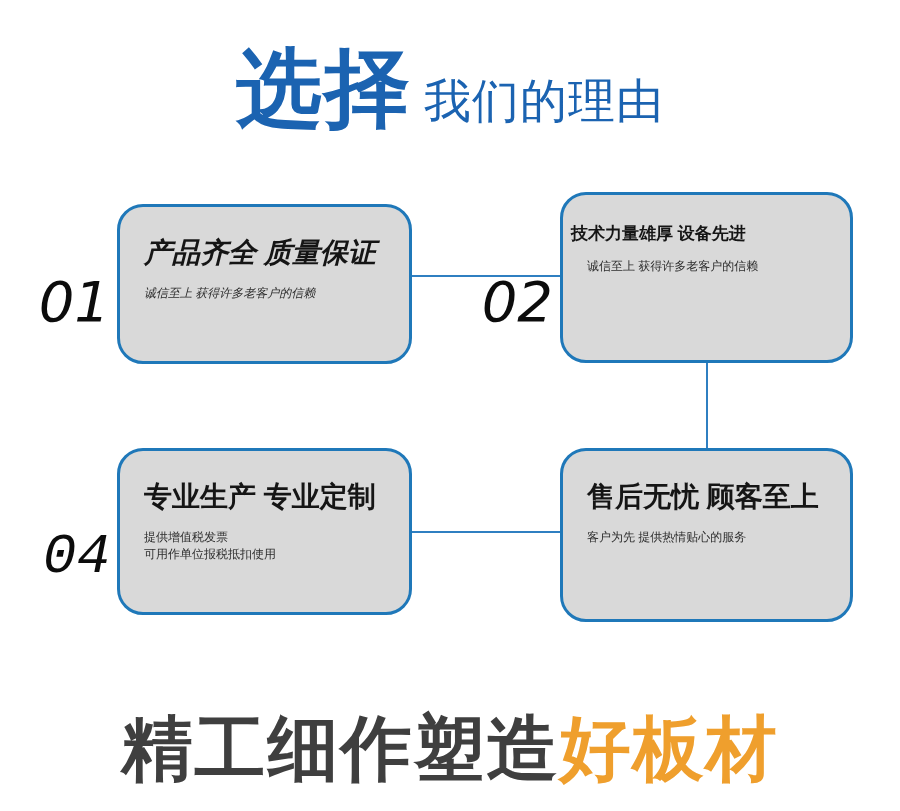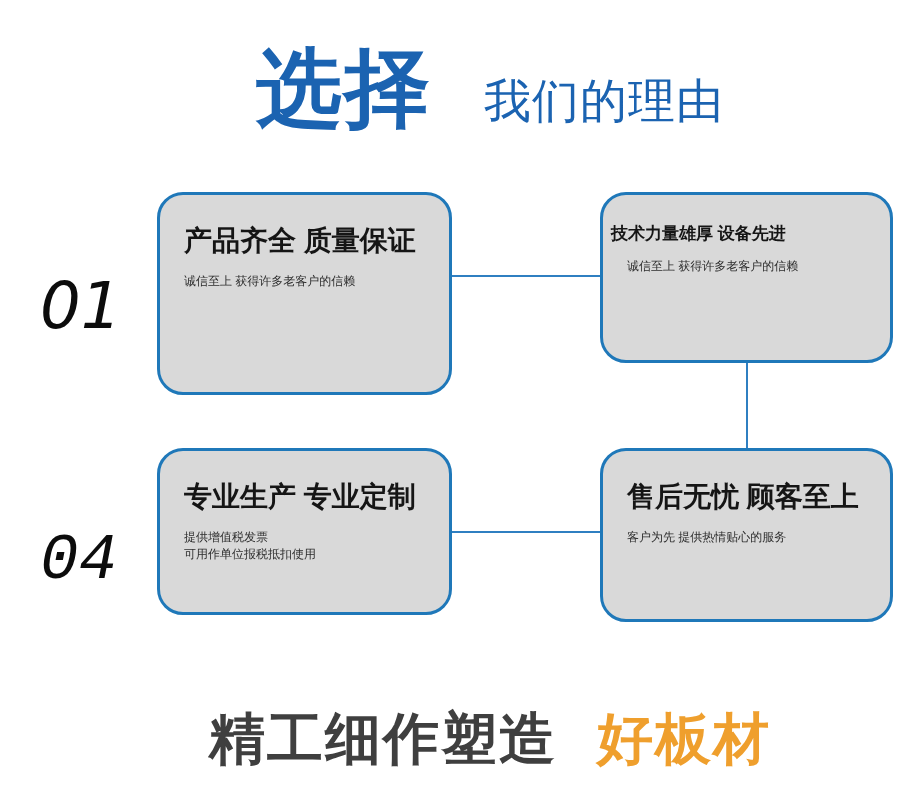--- a/index.html
+++ b/index.html
@@ -6,21 +6,21 @@
     --accent_blue:#1b63b1;
     --border_blue:#1f78b9;
     --connector_blue:#2f7fc1;
     --card_bg:#d9d9d9;
     --card_title:#151515;
     --card_text:#2d2d2d;
     --number_black:#0c0c0c;
     --slogan_dark:#3f3f3f;
     --slogan_orange:#ef9f2d;
   }
-  *{box-sizing:border-box;margin-left:40px;}
+  *{box-sizing:border-box;}
   html,body{margin:0;padding:0;background:#ffffff;}
   body{font-family:"Liberation Sans","DejaVu Sans",sans-serif;}
   .canvas{
     position:relative;
     width:900px;height:811px;
     margin:0 auto;
     background:#ffffff;
     overflow:hidden;
   }
 
@@ -41,63 +41,63 @@
   }
 
   
   .card{
     position:absolute;
     background:var(--card_bg);
     border:3px solid var(--border_blue);
     border-radius:26px;
     padding:27px 12px 0 24px;
   }
-  .card-1{left:117px;top:192px;width:295px;height:203px;}
+  .card-1{left:117px;top:204px;width:295px;height:160px;font-style:italic;}
   .card-2{left:560px;top:192px;width:293px;height:171px;}
   .card-3{left:560px;top:448px;width:293px;height:174px;}
   .card-4{left:117px;top:448px;width:295px;height:167px;}
   .card-title{
     margin:0;
     font-size:28px;font-weight:bold;
     color:var(--card_title);
     white-space:nowrap;
   }
   .card-2 .card-title{font-size:17px;margin-left:-16px;}
   .card-sub{
     margin:13px 0 0 0;
     font-size:12px;line-height:1.42;
     color:var(--card_text);
     white-space:pre-line;
   }
 
   
   .num{
     position:absolute;
-    width:110px;
+    width:110px;text-align:right;
     font-family:"DejaVu Sans",sans-serif;
     font-style:italic;
-    font-size:64px;line-height:1;
+    font-size:56px;line-height:1;
     color:var(--number_black);
   }
   .num-1{left:0;top:274px;}
   .num-2{left:443px;top:274px;}
   .num-3{left:447px;top:529px;}
   .num-4{left:0;top:529px;font-family:Liberation Mono, monospace;}
 
   
   .connector{position:absolute;background:var(--connector_blue);}
   .conn-top{left:412px;top:275px;width:148px;height:2px;}
   .conn-vert{left:706px;top:361px;width:2px;height:87px;}
   .conn-bottom{left:412px;top:531px;width:148px;height:2px;}
 
   
   .slogan{
     position:absolute;left:0;right:0;top:702px;
     text-align:center;
-    font-size:56px;font-weight:bold;
+    font-size:71px;font-weight:bold;
     letter-spacing:2px;
     white-space:nowrap;
   }
   .slogan-dark{color:var(--slogan_dark);}
   .slogan-orange{color:var(--slogan_orange);}
 </style>
 </head>
 <body>
 
 <div class="canvas">
@@ -126,19 +126,20 @@
     <p class="card-sub">客户为先 提供热情贴心的服务</p>
   </section>
 
   <section class="card card-4">
     <h2 class="card-title">专业生产 专业定制</h2>
     <p class="card-sub">提供增值税发票
 可用作单位报税抵扣使用</p>
   </section>
 
   <div class="num num-1">01</div>
+  <div class="num num-2">02</div>
   <div class="num num-4">04</div>
 
   <footer class="slogan">
     <span class="slogan-dark">精工细作塑造</span><span class="slogan-orange">好板材</span>
   </footer>
 
 </div>
 
 </body></html>

